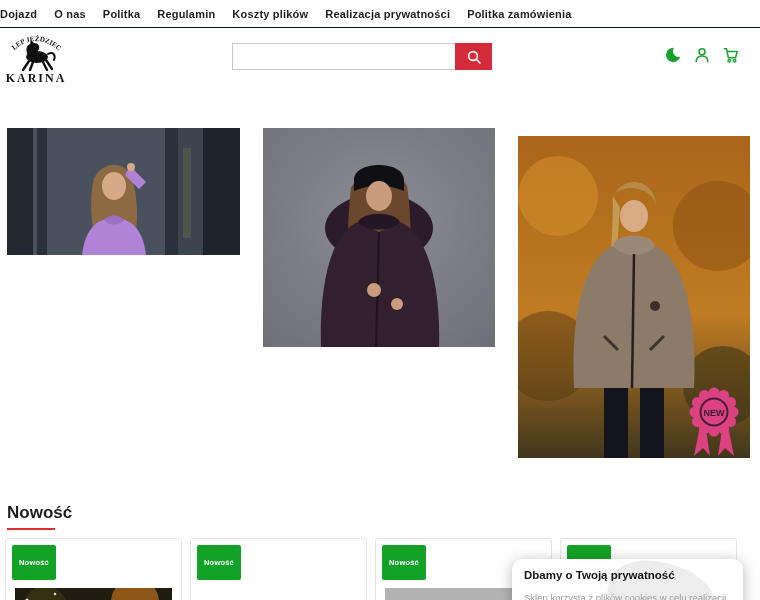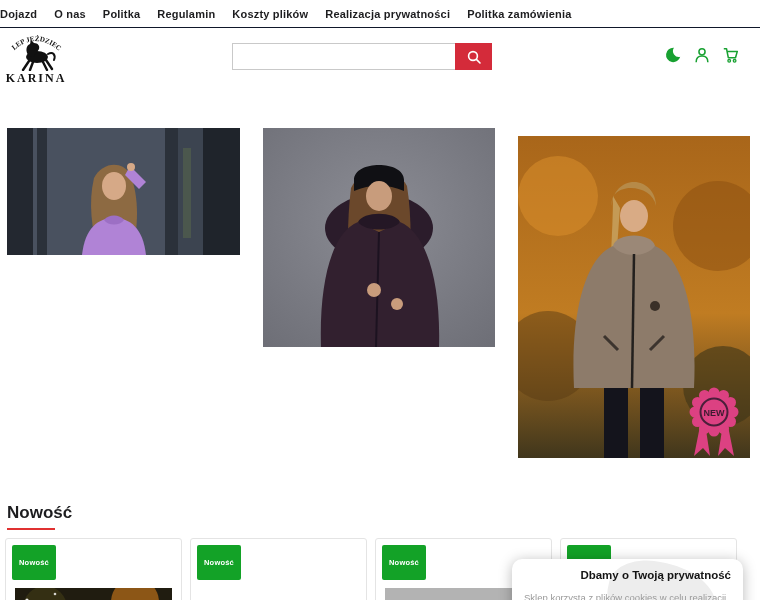--- a/index.html
+++ b/index.html
@@ -40,21 +40,21 @@
   .card .badge { display:inline-block; background:#13a227; color:#fff; font-size:7.5px;
     font-weight:700; padding:13px 7px; border-radius:2px; letter-spacing:.2px; }
   .card .pimg { display:block; margin:8px auto 0; }
 
   
   .cookie { position:absolute; left:512px; top:559px; width:231px; height:60px; background:#fff;
     border-radius:10px 10px 0 0; box-shadow:0 2px 14px rgba(0,0,0,.28); padding:10px 12px 0 12px;
     overflow:hidden; z-index:5; }
   .cookie .wm { position:absolute; right:26px; top:4px; width:110px; height:70px; background:#ededed;
     border-radius:45% 55% 50% 50%; transform:rotate(12deg); }
-  .cookie h3 { position:relative; font-size:11.5px; font-weight:700; color:#141414;text-align:right; }
+  .cookie h3 { position:relative; font-size:11.5px; font-weight:700; color:#141414; }
   .cookie p { position:relative; margin-top:11px; font-size:9.5px; color:#9a9a9a; line-height:12px; }
 </style>
 </head>
 <body>
 
 <div id="page">
 
   <nav class="topnav">
     <span>Dojazd</span>
     <span>O nas</span>

